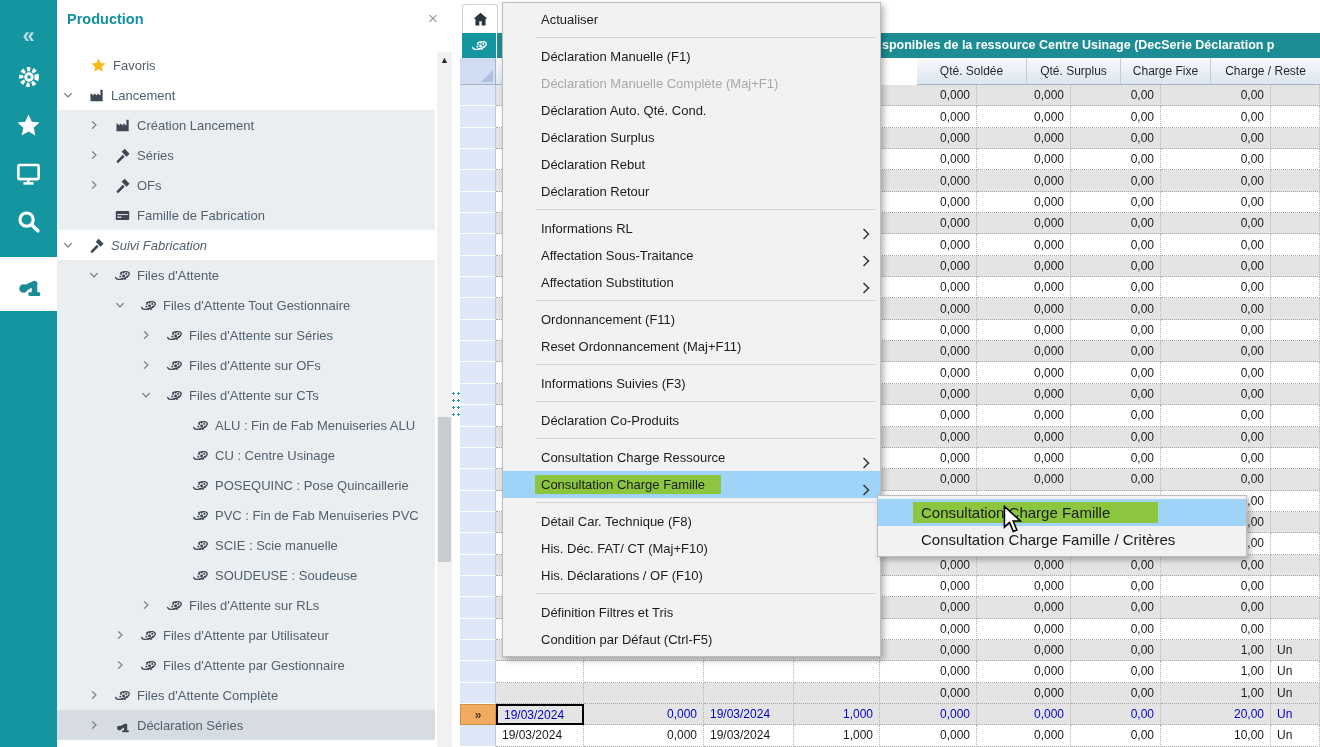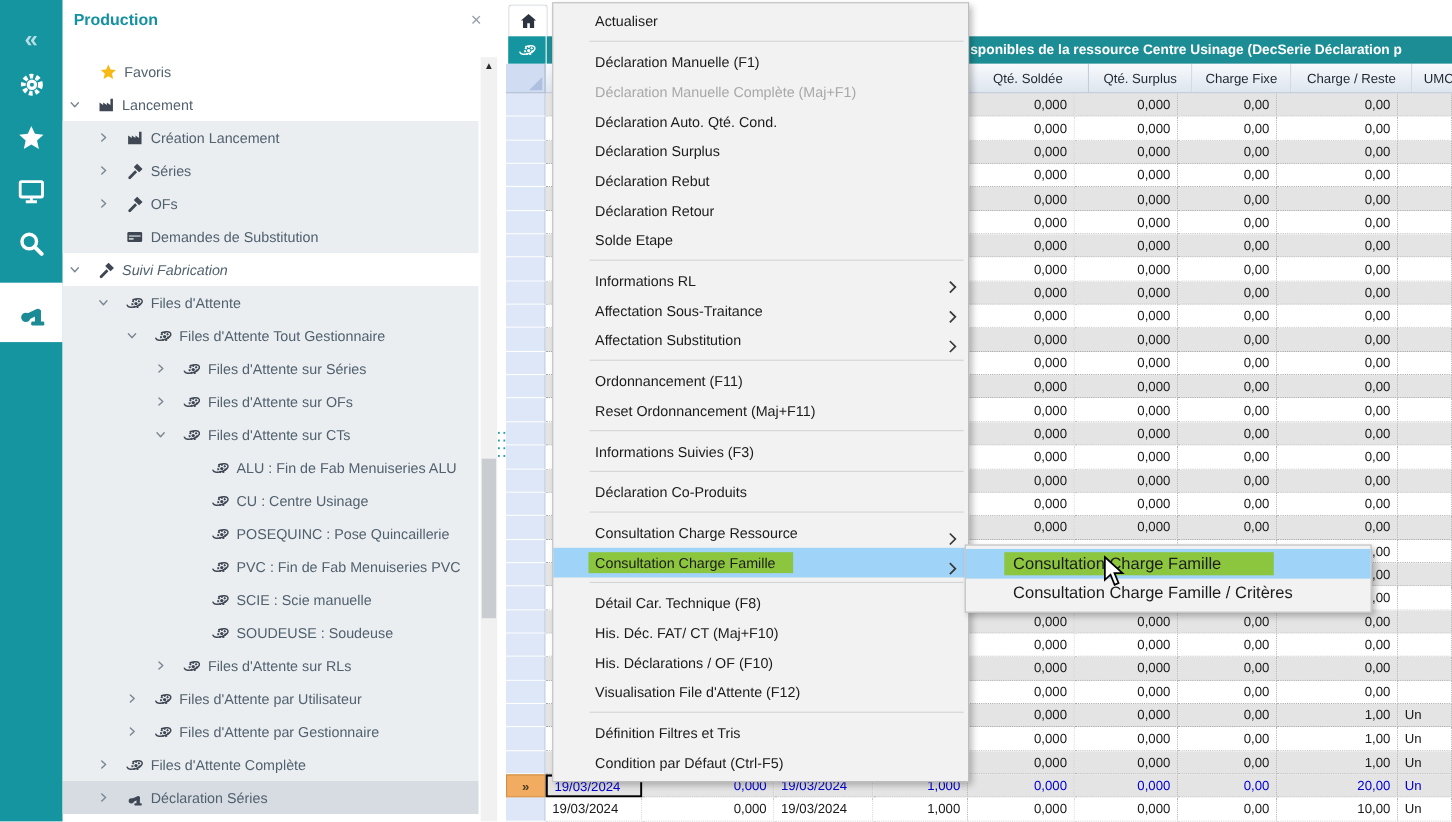--- a/index.html
+++ b/index.html
@@ -201,21 +201,21 @@
         </div>
         <div class="tree-row shade" style="padding-left: 31px;">
           <span class="tree-chev"></span>
           <span class="tree-ico">
             <svg width="17" height="17" viewBox="0 0 24 24" xmlns="http://www.w3.org/2000/svg">
               <rect x="2.5" y="5.5" width="19" height="13" rx="1.6" fill="#3e4753"></rect>
               <rect x="4.5" y="13.5" width="6" height="1.8" fill="#eceff1"></rect>
               <rect x="4.5" y="10" width="15" height="1.4" fill="#eceff1"></rect>
             </svg>
           </span>
-          <span>Demandes de Substitution</span>
+          <span>Famille de Fabrication</span>
         </div>
         <div class="tree-row" style="padding-left: 5px; font-style: italic;">
           <span class="tree-chev">
             <svg width="12" height="12" viewBox="0 0 24 24">
               <path d="M5.5 9 12 16 18.5 9" fill="none" stroke="#7a8793" stroke-width="2.6" stroke-linecap="round" stroke-linejoin="round"></path>
             </svg>
           </span>
           <span class="tree-ico">
             <svg width="17" height="17" viewBox="0 0 24 24" xmlns="http://www.w3.org/2000/svg">
               <path fill="#3e4753" d="M4.2 19.3 12.4 11l2.6 2.6-8.2 8.3a1.84 1.84 0 0 1-2.6-2.6Z"></path>
@@ -468,21 +468,21 @@
       </div>
     <div id="grid-title">
       <span>sponibles de la ressource Centre Usinage (DecSerie Déclaration p</span>
     </div>
     <div id="grid-header">
         <div id="grid-corner" class="hcell"></div>
         <div class="hcell" style="width: 88px;"></div>
         <div class="hcell" style="width: 120px;"></div>
         <div class="hcell" style="width: 90px;"></div>
         <div class="hcell" style="width: 86px;"></div>
-        <div class="hcell" style="width: 110px;">Qté. Soldée</div>
+        <div class="hcell" style="width: 110px; margin-left: 37px;">Qté. Soldée</div>
         <div class="hcell" style="width: 94px;">Qté. Surplus</div>
         <div class="hcell" style="width: 90px;">Charge Fixe</div>
         <div class="hcell" style="width: 110px;">Charge / Reste</div>
         <div class="hcell" style="width: 49px;">UMC</div>
       </div>
     <div id="grid-rows">
         <div class="grid-row gray">
           <div class="rowhead"></div>
           <div class="cell txt" style="width: 88px;"></div>
           <div class="cell num" style="width: 120px;"></div>
@@ -859,21 +859,20 @@
 
   <div id="menu">
       <div class="m-item"><span>Actualiser</span></div>
       <div class="m-sep"></div>
       <div class="m-item"><span>Déclaration Manuelle (F1)</span></div>
       <div class="m-item disabled"><span>Déclaration Manuelle Complète (Maj+F1)</span></div>
       <div class="m-item"><span>Déclaration Auto. Qté. Cond.</span></div>
       <div class="m-item"><span>Déclaration Surplus</span></div>
       <div class="m-item"><span>Déclaration Rebut</span></div>
       <div class="m-item"><span>Déclaration Retour</span></div>
-      <div class="m-item"><span>Solde Etape</span></div>
       <div class="m-sep"></div>
       <div class="m-item"><span>Informations RL</span><span class="m-arrow"><svg width="8" height="12" viewBox="0 0 8 12">
             <path d="M1.5 1 6.5 6 1.5 11" fill="none" stroke="#3a3a3a" stroke-width="1.6"></path>
           </svg></span></div>
       <div class="m-item"><span>Affectation Sous-Traitance</span><span class="m-arrow"><svg width="8" height="12" viewBox="0 0 8 12">
             <path d="M1.5 1 6.5 6 1.5 11" fill="none" stroke="#3a3a3a" stroke-width="1.6"></path>
           </svg></span></div>
       <div class="m-item"><span>Affectation Substitution</span><span class="m-arrow"><svg width="8" height="12" viewBox="0 0 8 12">
             <path d="M1.5 1 6.5 6 1.5 11" fill="none" stroke="#3a3a3a" stroke-width="1.6"></path>
           </svg></span></div>
@@ -888,21 +887,20 @@
       <div class="m-item"><span>Consultation Charge Ressource</span><span class="m-arrow"><svg width="8" height="12" viewBox="0 0 8 12">
             <path d="M1.5 1 6.5 6 1.5 11" fill="none" stroke="#3a3a3a" stroke-width="1.6"></path>
           </svg></span></div>
       <div class="m-item hover"><span class="hl">Consultation Charge Famille</span><span class="m-arrow"><svg width="8" height="12" viewBox="0 0 8 12">
             <path d="M1.5 1 6.5 6 1.5 11" fill="none" stroke="#3a3a3a" stroke-width="1.6"></path>
           </svg></span></div>
       <div class="m-sep"></div>
       <div class="m-item"><span>Détail Car. Technique (F8)</span></div>
       <div class="m-item"><span>His. Déc. FAT/ CT (Maj+F10)</span></div>
       <div class="m-item"><span>His. Déclarations / OF (F10)</span></div>
-      <div class="m-item"><span>Visualisation File d'Attente (F12)</span></div>
       <div class="m-sep"></div>
       <div class="m-item"><span>Définition Filtres et Tris</span></div>
       <div class="m-item"><span>Condition par Défaut (Ctrl-F5)</span></div>
     </div>
   <div id="submenu">
       <div class="s-item hover"><span class="hl">Consultation Charge Famille</span></div>
       <div class="s-item"><span>Consultation Charge Famille / Critères</span></div>
     </div>
 
   <svg id="cursor" width="22" height="30" viewBox="0 0 14 21">

